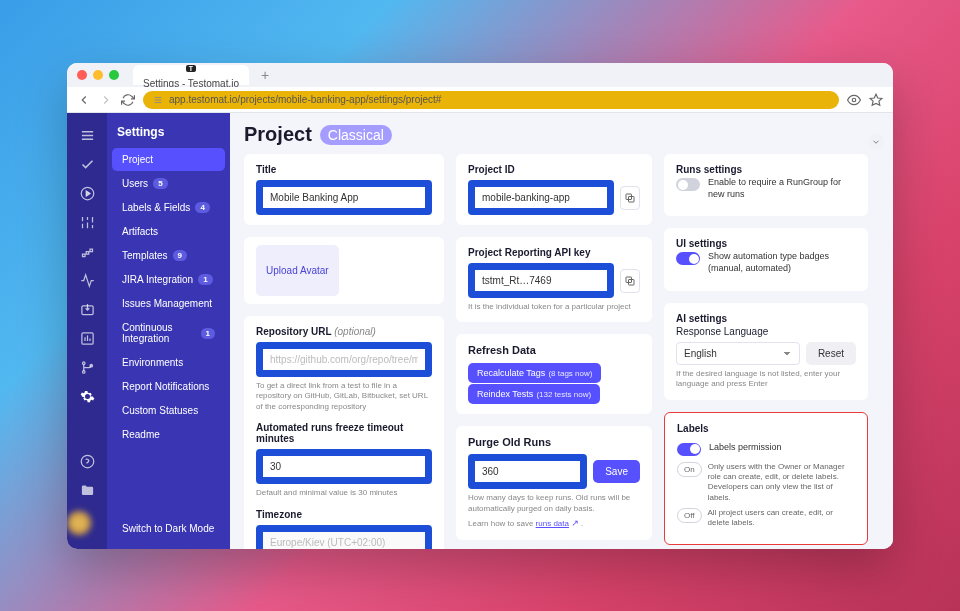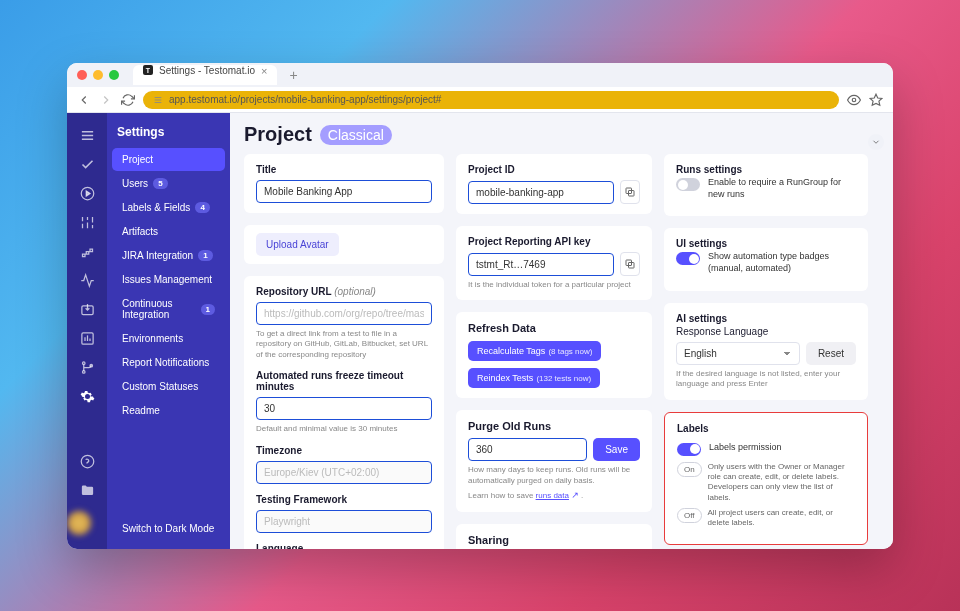--- a/index.html
+++ b/index.html
@@ -2,21 +2,21 @@
 <html><head>
 <meta charset="utf-8">
 <style>
 * { box-sizing: border-box; margin: 0; padding: 0; }
 body { font-family: -apple-system, BlinkMacSystemFont, 'Segoe UI', sans-serif; width:960px; height:611px; overflow:hidden; background: linear-gradient(135deg,#3a9de8 0%,#52b8f0 25%,#e85a8a 55%,#d9436b 75%,#b83258 100%); position:relative;}
 .window { position:absolute; left:67px; top:63px; width:826px; height:486px; background:#fff; border-radius:10px; box-shadow:0 20px 50px rgba(0,0,0,.25); overflow:hidden; display:flex; flex-direction:column;}
 .titlebar { height:24px; background:#f0f2f8; display:flex; align-items:center; padding:0 10px; gap:6px;}
 .dots{display:flex;gap:6px;}
 .dot{width:10px;height:10px;border-radius:50%;}
 .dot.r{background:#ff5f57}.dot.y{background:#febc2e}.dot.g{background:#28c840}
-.tab{margin-left:8px;background:#fff;border-radius:6px 6px 0 0;height:20px;display:flex;align-items:flex-start;padding:0 10px;font-size:10px;color:#444;gap:6px;}
+.tab{margin-left:8px;background:#fff;border-radius:6px 6px 0 0;height:20px;display:flex;align-items:center;padding:0 10px;font-size:10px;color:#444;gap:6px;flex-direction:column;}
 .favicon{width:10px;height:10px;background:#222;border-radius:2px;display:flex;align-items:center;justify-content:center;color:#fff;font-size:7px;font-weight:bold;}
 .tab-x{color:#888;font-size:11px;cursor:pointer;}
 .tab-add{margin-left:6px;color:#888;font-size:14px;cursor:pointer;}
 .addrbar{height:26px;background:#fff;border-bottom:1px solid #e3e5ed;display:flex;align-items:center;padding:0 10px;gap:8px;}
 .navic{width:14px;height:14px;color:#666;cursor:pointer;display:flex;align-items:center;justify-content:center;}
 .urlbox{flex:1;background:#eab308;border-radius:12px;height:18px;display:flex;align-items:center;padding:0 10px;font-size:10px;color:#555;gap:6px;}
 .urlr{display:flex;gap:8px;align-items:center;}
 .main{flex:1;display:flex;overflow:hidden;}
 .rail{width:40px;background:#2e2a8f;display:flex;flex-direction:column;align-items:center;padding-top:8px;gap:0;}
 .rail-ic{width:40px;height:29px;display:flex;align-items:center;justify-content:center;color:rgba(255,255,255,.7);cursor:pointer;}
@@ -36,25 +36,25 @@
 .ctitle h1{font-size:20px;font-weight:700;color:#1a1a2e;}
 .chip{background:#a49dff;color:#fff;font-size:14px;padding:2px 8px;border-radius:10px;font-weight:500;}
 .cols{display:flex;gap:12px;align-items:flex-start;}
 .col{display:flex;flex-direction:column;gap:12px;}
 .col1{width:200px;}
 .col2{width:196px;}
 .col3{width:204px;}
 .card{background:#fff;border-radius:6px;padding:10px 12px;}
 .lbl{font-size:10px;font-weight:600;color:#1a1a2e;margin-bottom:5px;}
 .opt{font-weight:400;color:#888;font-style:italic;font-size:10px;}
-.inp{width:100%;border:1px solid #1d4ed8;border-radius:4px;padding:5px 7px;font-size:10px;color:#333;background:#fff;}
+.inp{width:100%;border:7px solid #1d4ed8;border-radius:4px;padding:5px 7px;font-size:10px;color:#333;background:#fff;}
 .inp::placeholder{color:#bbb;}
 .inp.ro{background:#fafafa;color:#bbb;}
 .help{font-size:8px;color:#888;margin-top:4px;line-height:1.3;}
-.btn-light{background:#eeeefd;color:#4a44d6;border:none;border-radius:5px;padding:6px 10px;font-size:10px;cursor:pointer;font-weight:500;}
+.btn-light{background:#eeeefd;color:#4a44d6;border:none;border-radius:5px;padding:20px 10px;font-size:10px;cursor:pointer;font-weight:500;}
 .row{display:flex;gap:6px;align-items:center;}
 .iconbtn{width:24px;height:24px;border:1px solid #e0e2ec;border-radius:4px;display:flex;align-items:center;justify-content:center;cursor:pointer;background:#fff;}
 .iconbtn svg{width:12px;height:12px;color:#666;}
 .btn-primary{background:#5750ff;color:#fff;border:none;border-radius:5px;padding:5px 9px;font-size:9px;cursor:pointer;font-weight:500;}
 .btn-sub{font-size:8px;opacity:.85;margin-left:3px;}
 .btn-save{background:#5750ff;color:#fff;border:none;border-radius:5px;padding:6px 12px;font-size:10px;cursor:pointer;font-weight:500;text-align:right;}
 .btn-reset{background:#f0f0f4;color:#333;border:none;border-radius:5px;padding:6px 12px;font-size:10px;cursor:pointer;font-weight:500;}
 .sec-title{font-size:11px;font-weight:700;color:#1a1a2e;margin-bottom:6px;}
 .minisec{font-size:10px;font-weight:700;color:#1a1a2e;margin-bottom:2px;}
 .toggle-row{display:flex;gap:8px;align-items:flex-start;margin-bottom:6px;}
@@ -229,20 +229,24 @@
             <span class="sb-badge">5</span>
           </div>
           <div class="sb-item">
             <span>Labels &amp; Fields</span>
             <span class="sb-badge">4</span>
           </div>
           <div class="sb-item">
             <span>Artifacts</span>
           </div>
           <div class="sb-item">
+            <span>Templates</span>
+            <span class="sb-badge">9</span>
+          </div>
+          <div class="sb-item">
             <span>JIRA Integration</span>
             <span class="sb-badge">1</span>
           </div>
           <div class="sb-item">
             <span>Issues Management</span>
           </div>
           <div class="sb-item">
             <span>Continuous Integration</span>
             <span class="sb-badge">1</span>
           </div>
@@ -315,21 +319,21 @@
                   <svg viewBox="0 0 24 24" fill="none" stroke="currentColor" stroke-width="2">
                     <rect x="9" y="9" width="11" height="11" rx="1"></rect>
                     <rect x="4" y="4" width="11" height="11" rx="1"></rect>
                   </svg>
                 </div>
           </div>
           <div class="help">It is the individual token for a particular project</div>
         </div>
         <div class="card">
           <div class="sec-title">Refresh Data</div>
-          <button class="btn-primary" style="margin-bottom:6px"><span>Recalculate Tags</span><span class="btn-sub">(8 tags now)</span></button><br>
+          <button class="btn-primary" style=""><span>Recalculate Tags</span><span class="btn-sub">(8 tags now)</span></button><br>
           <button class="btn-primary"><span>Reindex Tests</span><span class="btn-sub">(132 tests now)</span></button>
         </div>
         <div class="card">
           <div class="sec-title">Purge Old Runs</div>
           <div class="row">
             <input class="inp" value="360" style="">
             <button class="btn-save">Save</button>
           </div>
           <div class="help">How many days to keep runs. Old runs will be automatically purged on daily basis.</div>
           <div class="help"><span>Learn how to save </span><span class="link">runs data</span> <span class="ext">↗</span> .</div>

